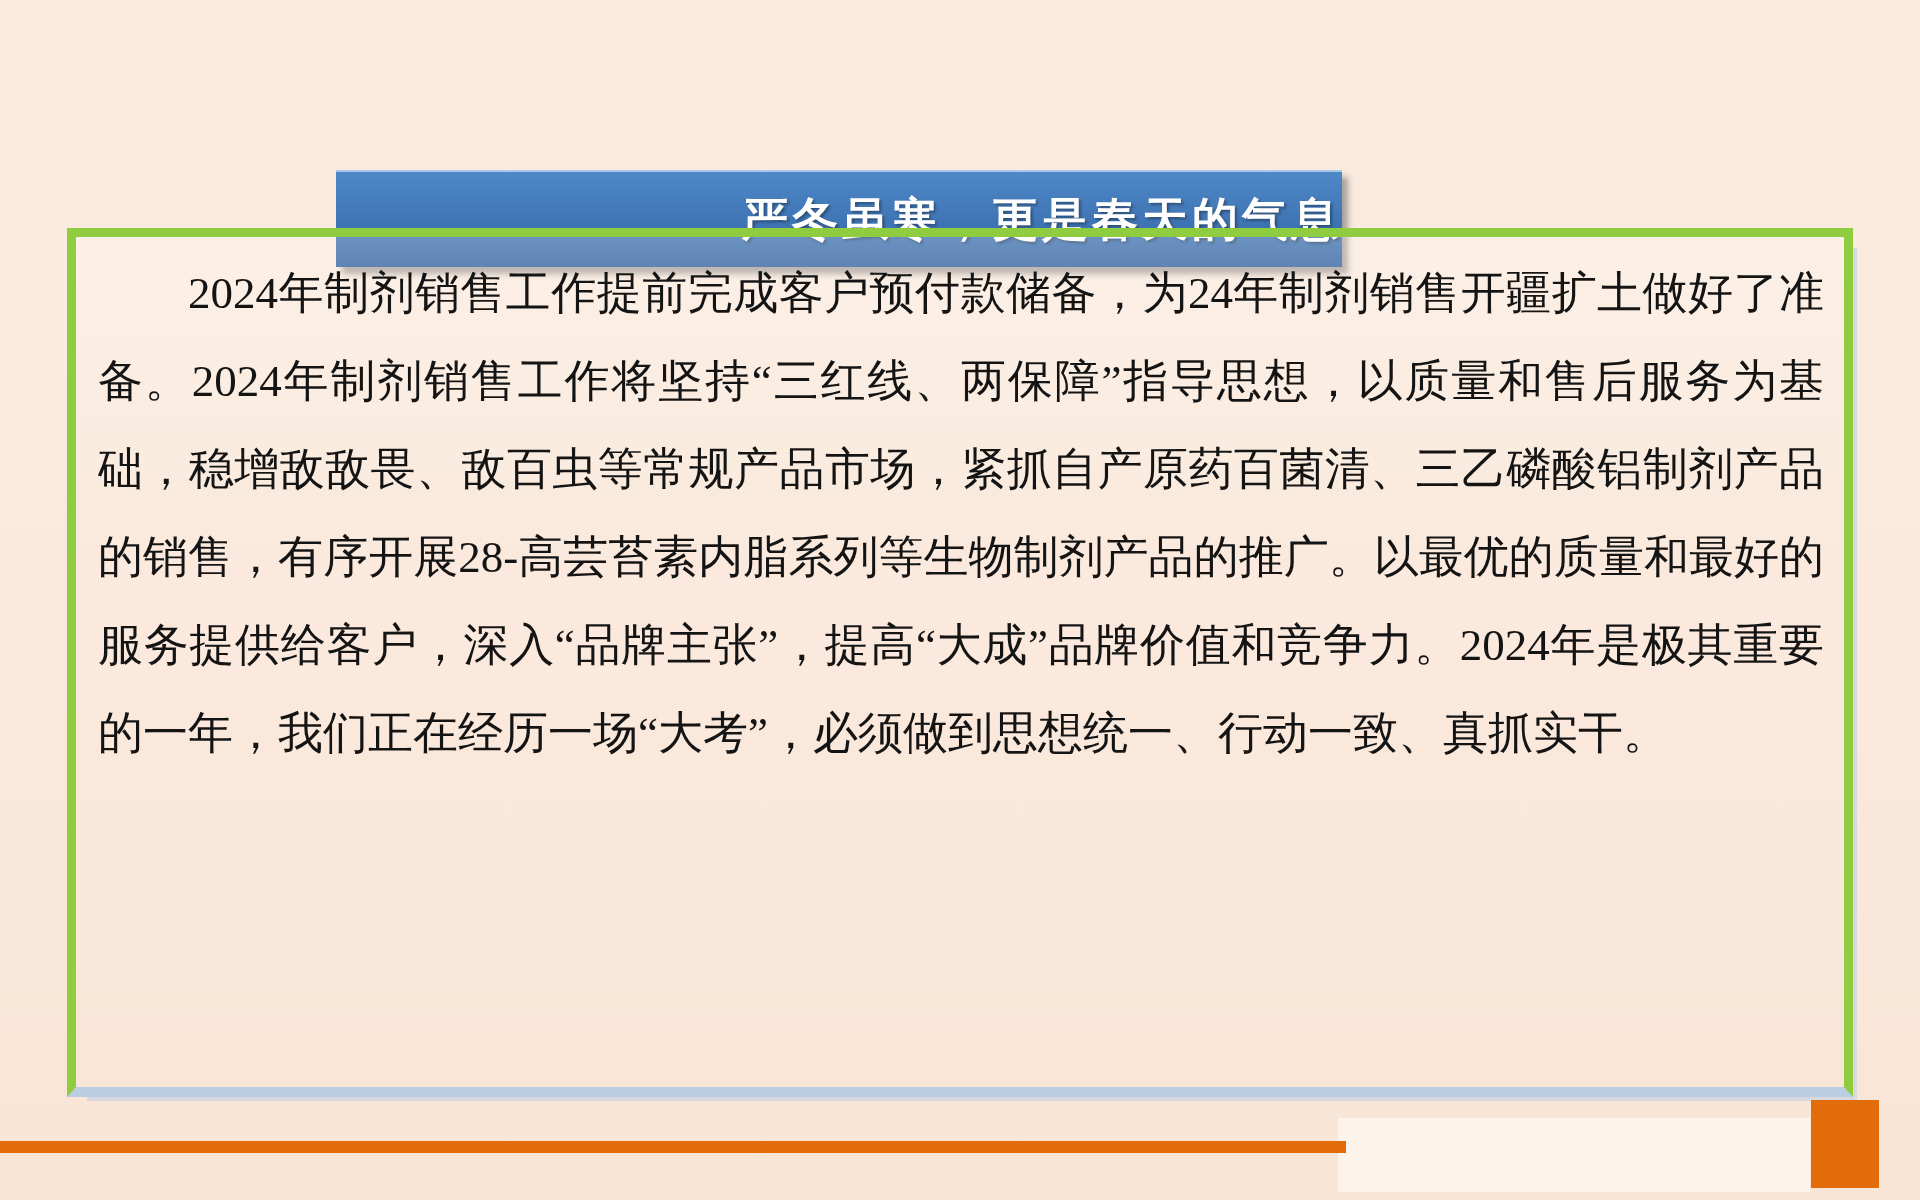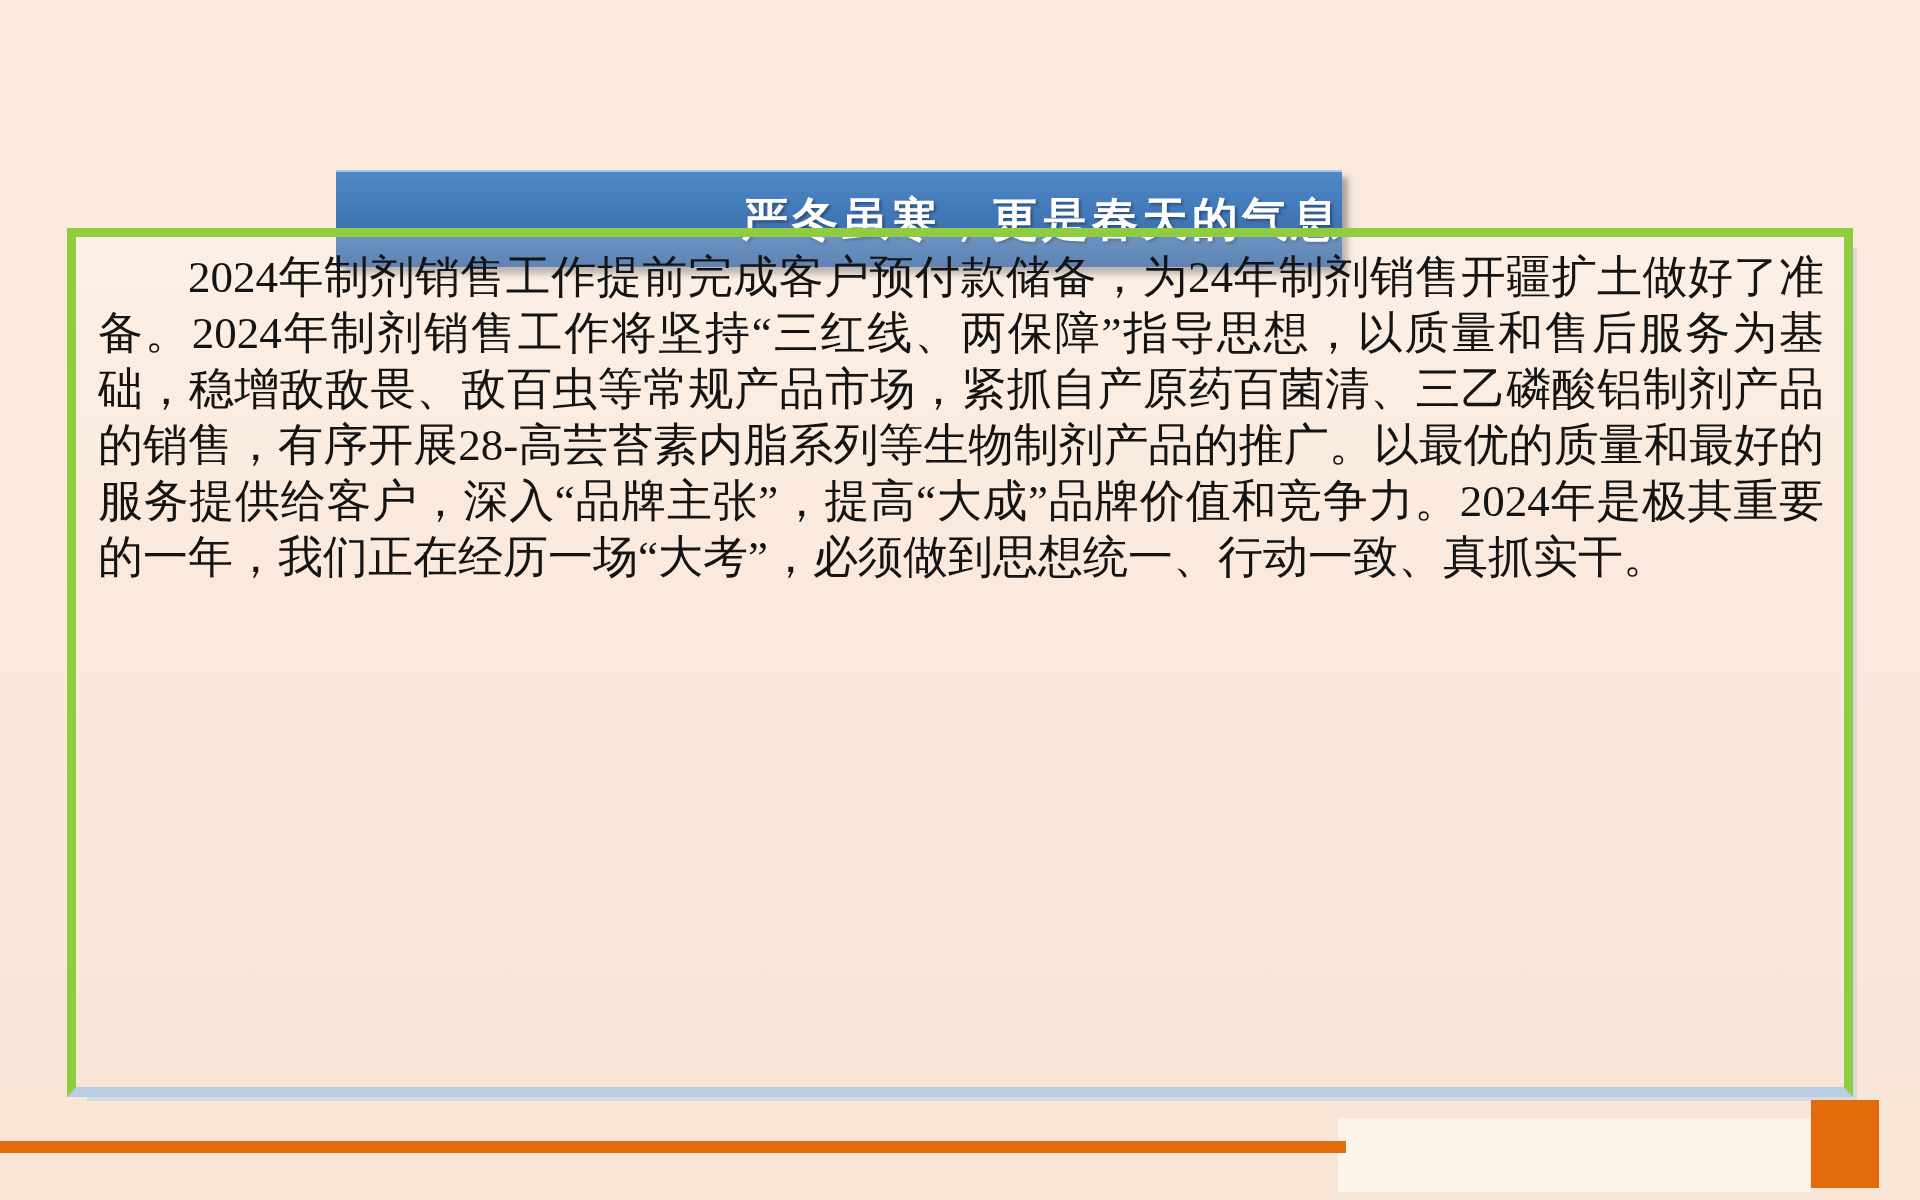--- a/index.html
+++ b/index.html
@@ -30,21 +30,21 @@
   .banner-title{color:#fff;font-size:46px;font-weight:bold;letter-spacing:4px;
     text-shadow:2px 2px 3px rgba(0,0,0,0.35);}
 
   
   .article-box{position:absolute;left:67px;top:228px;width:1786px;height:869px;
     border:9px solid var(--green);border-bottom:10px solid var(--blue-line);
     box-shadow:12px 12px 0 -8px rgba(185,205,227,0.55);
     background:linear-gradient(180deg,rgba(255,255,255,0.25),rgba(255,255,255,0) 40%);
     padding:12px 20px 0 22px;}
   .article{font-family:"Liberation Serif","DejaVu Serif",serif;color:var(--ink);
-    font-size:45px;line-height:56px;text-align:justify;text-justify:inter-ideograph;}
+    font-size:45px;line-height:88px;text-align:justify;text-justify:inter-ideograph;}
   .article p{text-indent:2em;}
   .signature{font-family:"Liberation Serif","DejaVu Serif",serif;color:var(--ink);
     font-size:36px;line-height:54px;text-align:right;padding-right:28px;}
 
   
   .footer-highlight{position:absolute;left:1338px;top:1118px;width:472px;height:74px;
     background:var(--peach-light);}
   .footer-rule{position:absolute;left:0;top:1141px;width:1346px;height:12px;background:var(--orange);}
   .company-name{position:absolute;left:0;top:1120px;width:1806px;height:62px;
     display:flex;align-items:center;justify-content:flex-end;

